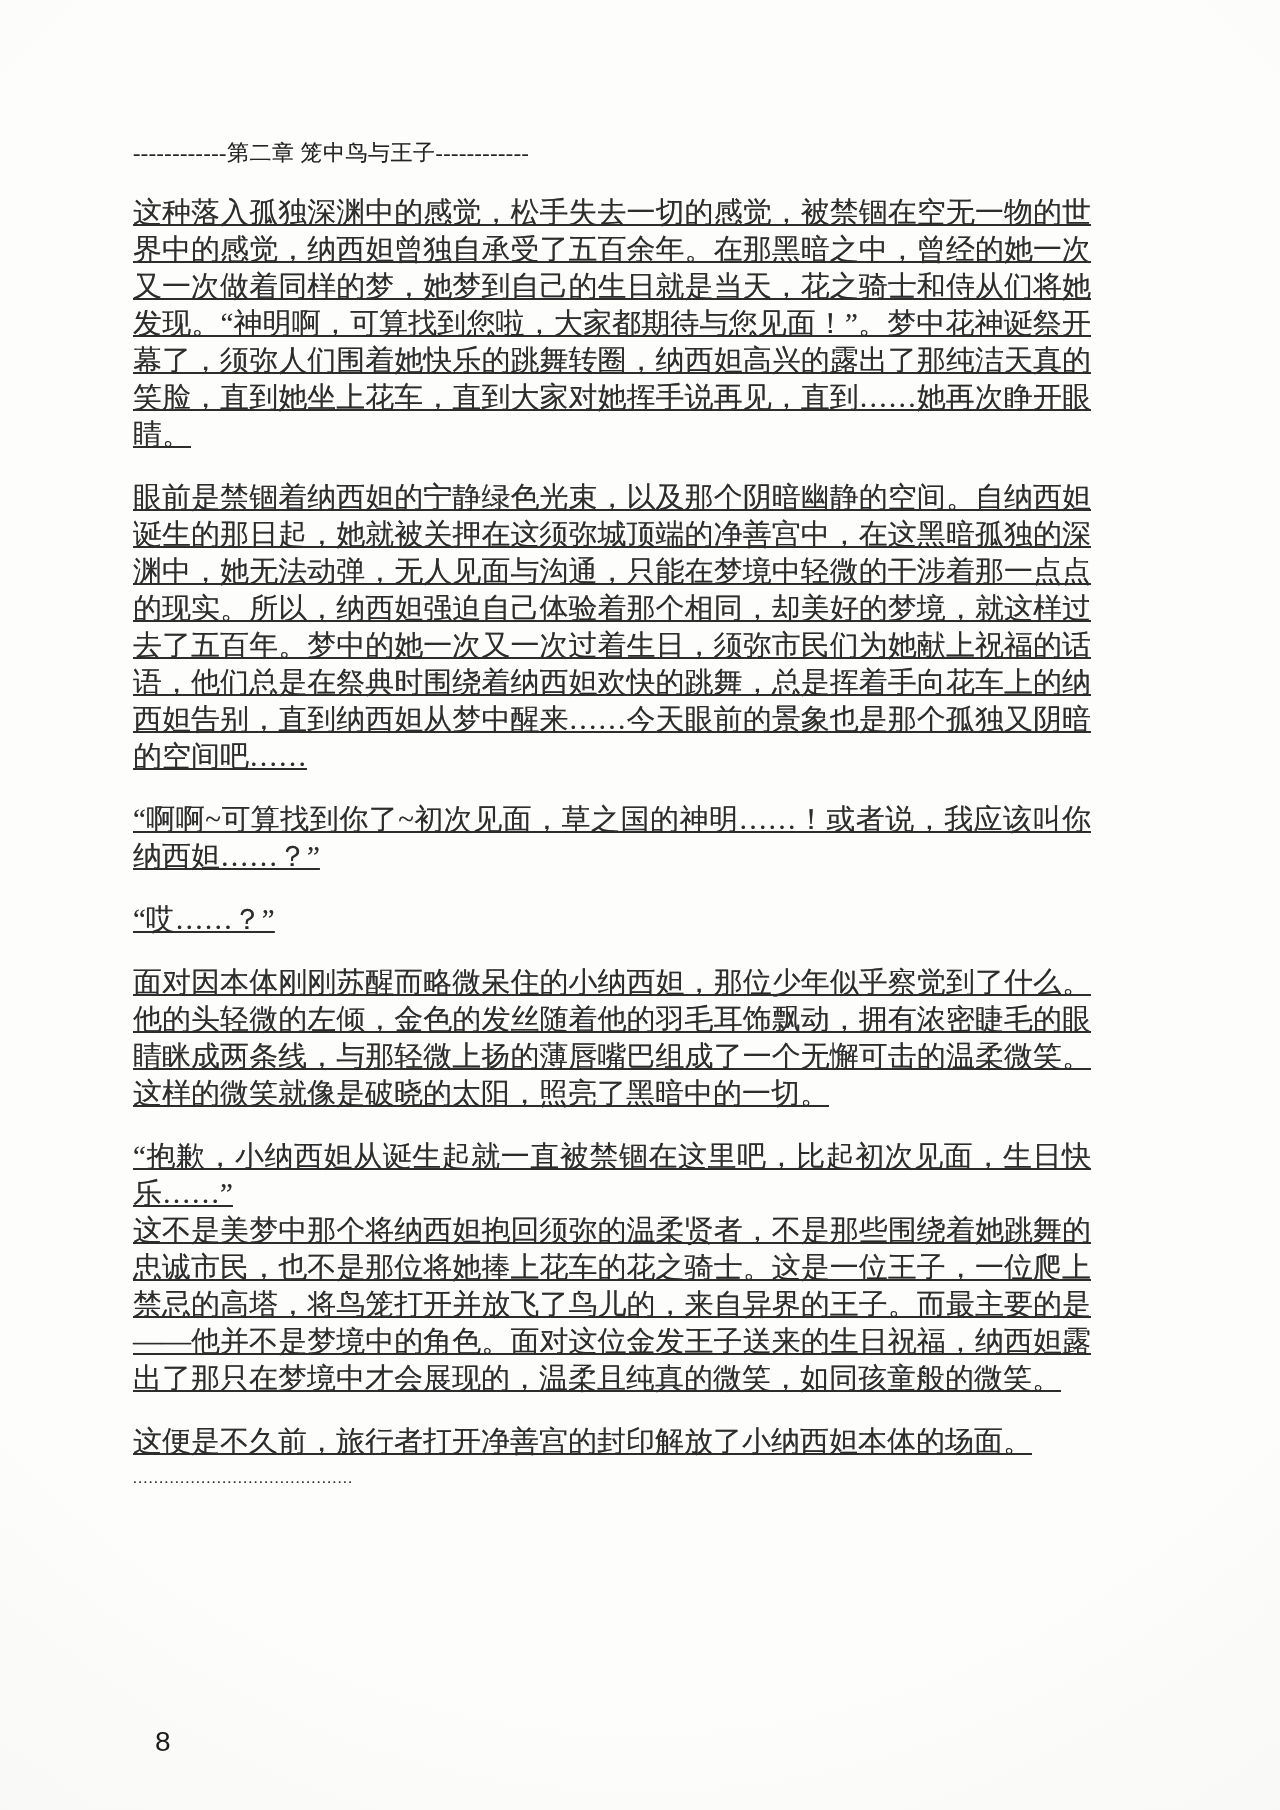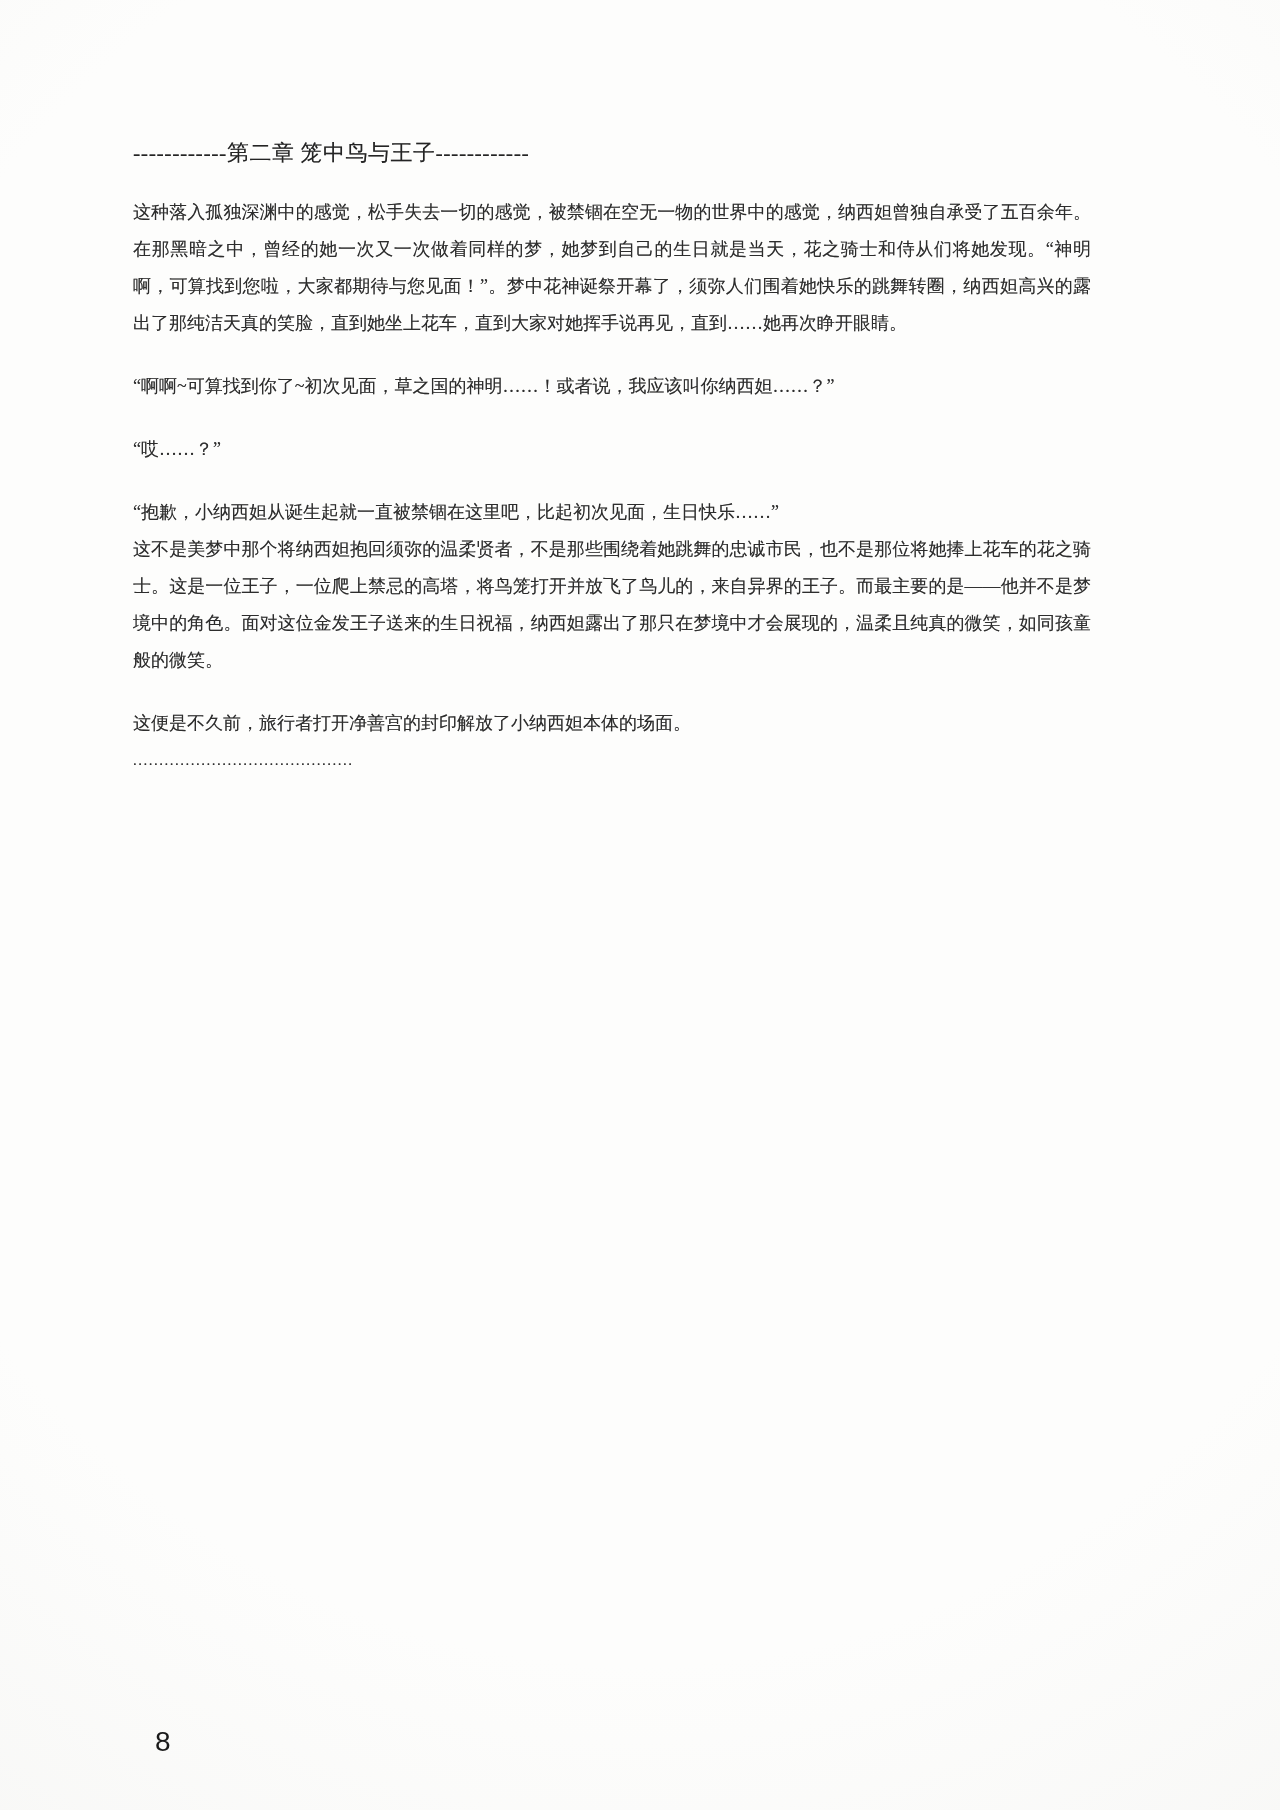--- a/index.html
+++ b/index.html
@@ -29,25 +29,26 @@
   }
   .heading {
     font-size: 22px;
     line-height: 30px;
     margin: 0 0 26px 0;
     letter-spacing: 0.5px;
     color: #242424;
     white-space: nowrap;
   }
   .para {
-    font-size: 18px;
+    font-size: 29px;
     line-height: 37px;
     margin: 0 0 26px 0;
     text-align: justify;
     color: #2d2d2d;
+    text-decoration: underline;
   }
   .para.no-gap {
     margin-bottom: 0;
   }
   .dots {
     font-size: 15px;
     line-height: 37px;
     letter-spacing: 1.5px;
     margin: 0;
     color: #2d2d2d;
@@ -61,21 +62,23 @@
     color: #1a1a1a;
   }
 </style>
 </head>
 <body>
 
 <div class="page">
   <div class="content">
     <p class="heading">------------第二章 笼中鸟与王子------------</p>
     <p class="para">这种落入孤独深渊中的感觉，松手失去一切的感觉，被禁锢在空无一物的世界中的感觉，纳西妲曾独自承受了五百余年。在那黑暗之中，曾经的她一次又一次做着同样的梦，她梦到自己的生日就是当天，花之骑士和侍从们将她发现。“神明啊，可算找到您啦，大家都期待与您见面！”。梦中花神诞祭开幕了，须弥人们围着她快乐的跳舞转圈，纳西妲高兴的露出了那纯洁天真的笑脸，直到她坐上花车，直到大家对她挥手说再见，直到……她再次睁开眼睛。</p>
+    <p class="para">眼前是禁锢着纳西妲的宁静绿色光束，以及那个阴暗幽静的空间。自纳西妲诞生的那日起，她就被关押在这须弥城顶端的净善宫中，在这黑暗孤独的深渊中，她无法动弹，无人见面与沟通，只能在梦境中轻微的干涉着那一点点的现实。所以，纳西妲强迫自己体验着那个相同，却美好的梦境，就这样过去了五百年。梦中的她一次又一次过着生日，须弥市民们为她献上祝福的话语，他们总是在祭典时围绕着纳西妲欢快的跳舞，总是挥着手向花车上的纳西妲告别，直到纳西妲从梦中醒来……今天眼前的景象也是那个孤独又阴暗的空间吧……</p>
     <p class="para">“啊啊~可算找到你了~初次见面，草之国的神明……！或者说，我应该叫你纳西妲……？”</p>
     <p class="para">“哎……？”</p>
+    <p class="para">面对因本体刚刚苏醒而略微呆住的小纳西妲，那位少年似乎察觉到了什么。他的头轻微的左倾，金色的发丝随着他的羽毛耳饰飘动，拥有浓密睫毛的眼睛眯成两条线，与那轻微上扬的薄唇嘴巴组成了一个无懈可击的温柔微笑。这样的微笑就像是破晓的太阳，照亮了黑暗中的一切。</p>
     <p class="para no-gap">“抱歉，小纳西妲从诞生起就一直被禁锢在这里吧，比起初次见面，生日快乐……”</p>
     <p class="para">这不是美梦中那个将纳西妲抱回须弥的温柔贤者，不是那些围绕着她跳舞的忠诚市民，也不是那位将她捧上花车的花之骑士。这是一位王子，一位爬上禁忌的高塔，将鸟笼打开并放飞了鸟儿的，来自异界的王子。而最主要的是——他并不是梦境中的角色。面对这位金发王子送来的生日祝福，纳西妲露出了那只在梦境中才会展现的，温柔且纯真的微笑，如同孩童般的微笑。</p>
     <p class="para no-gap">这便是不久前，旅行者打开净善宫的封印解放了小纳西妲本体的场面。</p>
     <p class="dots">..........................................</p>
   </div>
   <div class="page-number">8</div>
 </div>
 
 </body></html>

